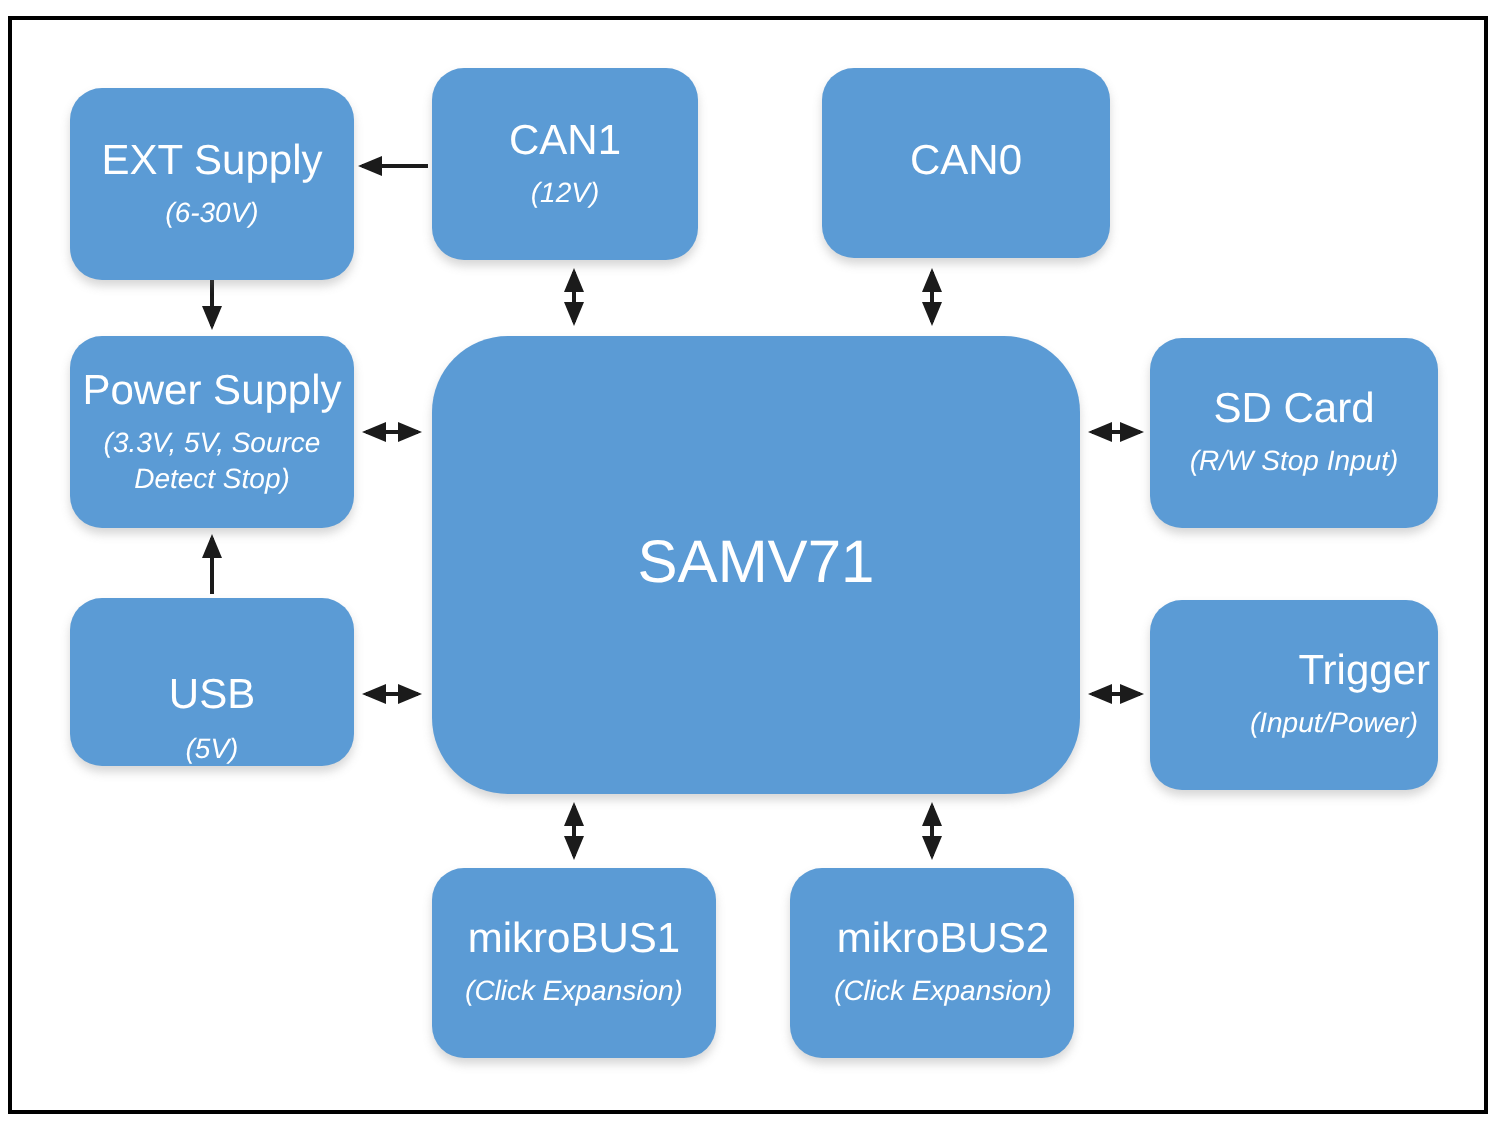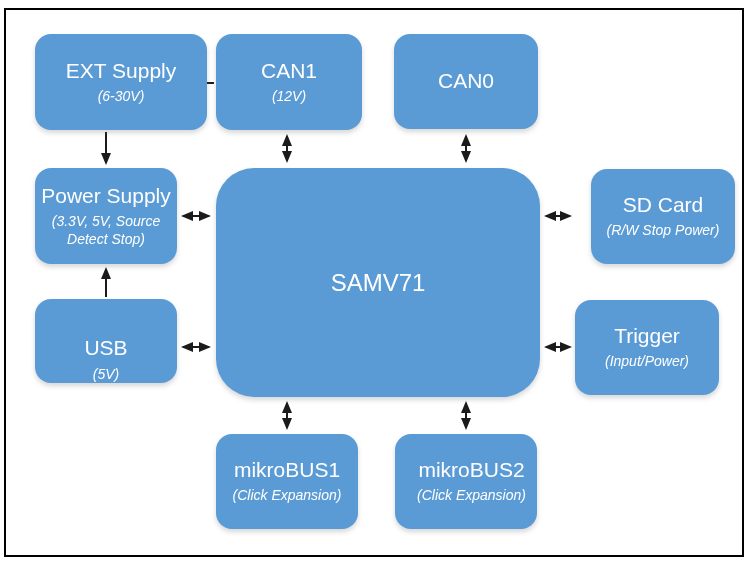--- a/index.html
+++ b/index.html
@@ -36,31 +36,31 @@
     align-items: center;
     justify-content: center;
     text-align: center;
     padding: 0 4px;
     box-sizing: border-box;
     box-shadow: 0 3px 5px rgba(110,110,110,0.28);
   }
   .block .title { font-size: 21px; line-height: 1.15; white-space: nowrap; }
   .block .subtitle { font-size: 14px; line-height: 1.25; margin-top: 5px; padding: 0 6px; font-style: italic; }
   .block.big { border-radius: 38px; }
-  .block.big .title { font-size: 24px; }
+  .block.big .title { font-size: 30px; }
 
   
-  .pos-ext       { left: 35px;  top: 34px;  width: 172px; height: 96px; }
-  .pos-can1      { left: 216px; top: 34px;  width: 146px; height: 96px; }
-  .pos-can0      { left: 394px; top: 34px;  width: 144px; height: 95px; }
+  .pos-ext       { left: 35px;  top: 44px;  width: 142px; height: 96px; }
+  .pos-can1      { left: 216px; top: 34px;  width: 133px; height: 96px; }
+  .pos-can0      { left: 411px; top: 34px;  width: 144px; height: 95px; }
   .pos-power     { left: 35px;  top: 168px; width: 142px; height: 96px; }
   .pos-usb       { left: 35px;  top: 299px; width: 142px; height: 84px; justify-content: flex-end; }
   .pos-samv71    { left: 216px; top: 168px; width: 324px; height: 229px; }
-  .pos-sdcard    { left: 575px; top: 169px; width: 144px; height: 95px; margin-left: 16px; }
-  .pos-trigger   { left: 575px; top: 300px; width: 144px; height: 95px; }
+  .pos-sdcard    { left: 575px; top: 169px; width: 144px; height: 95px; }
+  .pos-trigger   { left: 575px; top: 300px; width: 144px; height: 95px; align-items: flex-end; }
   .pos-mikrobus1 { left: 216px; top: 434px; width: 142px; height: 95px; justify-content: center; }
   .pos-mikrobus2 { left: 395px; top: 434px; width: 142px; height: 95px; padding-left: 15px; }
 </style>
 </head>
 <body>
 
 <div class="canvas">
 
   <div class="frame"></div>
 
@@ -109,21 +109,21 @@
     <div class="title">USB</div>
     <div class="subtitle">(5V)</div>
   </div>
 
   <div class="block big pos-samv71">
     <div class="title">SAMV71</div>
   </div>
 
   <div class="block pos-sdcard">
     <div class="title">SD Card</div>
-    <div class="subtitle">(R/W Stop Power)</div>
+    <div class="subtitle">(R/W Stop Input)</div>
   </div>
 
   <div class="block pos-trigger">
     <div class="title">Trigger</div>
     <div class="subtitle">(Input/Power)</div>
   </div>
 
   <div class="block pos-mikrobus1">
     <div class="title">mikroBUS1</div>
     <div class="subtitle">(Click Expansion)</div>

